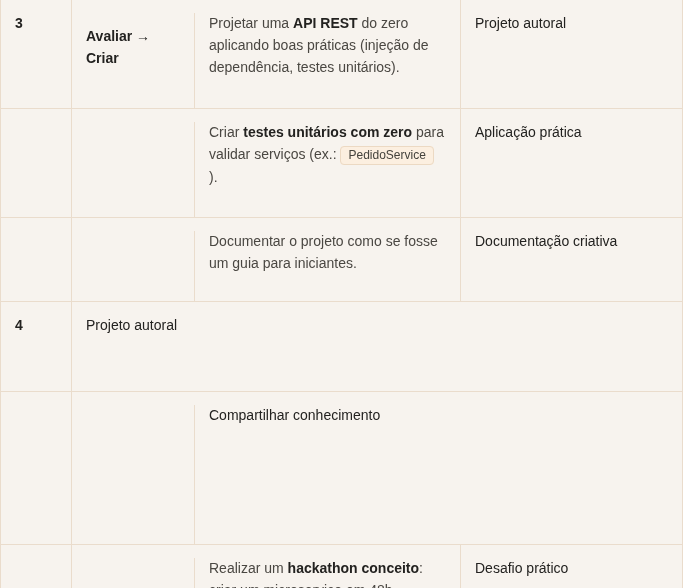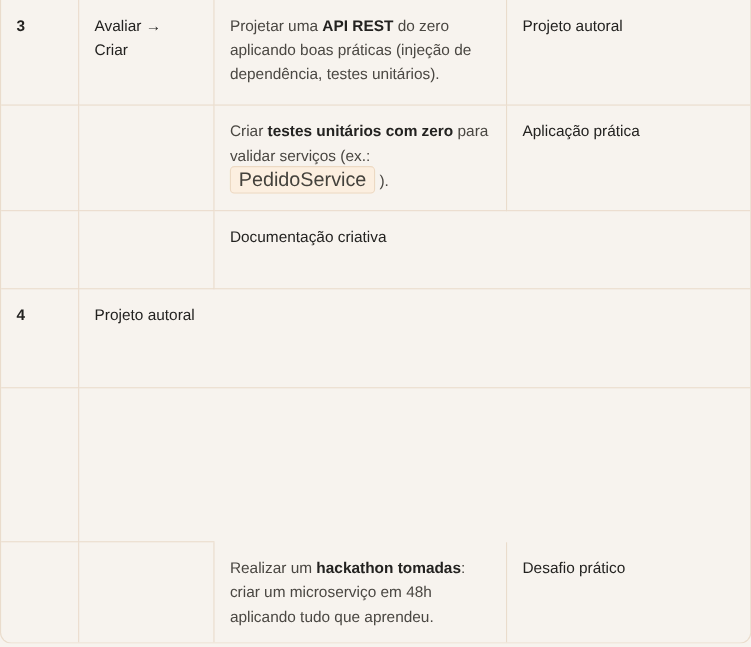--- a/index.html
+++ b/index.html
@@ -28,39 +28,39 @@
   .cell {
     box-sizing: border-box;
     padding: 12px 14px;
     font-size: 14px;
     line-height: 22px;
     color: var(--text, #4a4742);
     flex: none;
   }
   .cell:not(:last-child) { border-right: 1px solid var(--border, #eadccc); }
   .col-number { width: 71px; font-weight: 700; color: var(--bold, #232220); }
-  .col-stage  { width: 123px; font-weight: 400; color: var(--bold, #232220); overflow-wrap: anywhere; }
+  .col-stage  { width: 123px; font-weight: 700; color: var(--bold, #232220); overflow-wrap: anywhere; margin-top: 13px; }
   .col-desc   { width: 266px; }
   .col-cat    { flex: 1 1 auto; font-weight: 400; color: var(--bold, #232220); }
   
   .row:nth-child(1) .cell { min-height: 96px; }
   .row:nth-child(2) .cell { min-height: 96px; }
   .row:nth-child(3) .cell { min-height: 71px; }
   .row:nth-child(4) .cell { min-height: 90px; }
   .row:nth-child(5) .cell { min-height: 140px; }
   .row:nth-child(6) .cell { min-height: 91px; }
   .desc { margin: 0; }
   .seg.bold { font-weight: 700; color: var(--bold, #232220); }
   .seg.chip {
     background: var(--chip-bg, #fcefe0);
     border: 1px solid var(--chip-border, #ecd9c3);
     border-radius: 4px;
     padding: 1px 7px 2px;
     color: var(--chip-text, #44423c);
-    font-size: 18px;
+    font-size: 12px;
     white-space: nowrap;
   }
 </style>
 </head>
 <body>
 
 <div class="page">
   <div class="table">
       <div class="row">
         <div class="cell col-number"><span class="seg">3</span></div>
@@ -74,32 +74,36 @@
         <div class="cell col-number"></div>
         <div class="cell col-stage"></div>
         <div class="cell col-desc">
           <p class="desc"><span class="seg">Criar </span><span class="seg bold">testes unitários com zero</span><span class="seg"> para validar serviços (ex.: </span><span class="seg chip">PedidoService</span><span class="seg"> ).</span></p>
         </div>
         <div class="cell col-cat"><span class="seg">Aplicação prática</span></div>
       </div>
       <div class="row">
         <div class="cell col-number"></div>
         <div class="cell col-stage"></div>
+        <div class="cell col-desc">
+          <p class="desc"><span class="seg">Documentar o projeto como se fosse um guia para iniciantes.</span></p>
+        </div>
         <div class="cell col-cat"><span class="seg">Documentação criativa</span></div>
       </div>
       <div class="row">
         <div class="cell col-number"><span class="seg">4</span></div>
         <div class="cell col-cat"><span class="seg">Projeto autoral</span></div>
       </div>
       <div class="row">
         <div class="cell col-number"></div>
         <div class="cell col-stage"></div>
+        <div class="cell col-cat"><span class="seg">Compartilhar conhecimento</span></div>
       </div>
       <div class="row">
         <div class="cell col-number"></div>
         <div class="cell col-stage"></div>
         <div class="cell col-desc">
-          <p class="desc"><span class="seg">Realizar um </span><span class="seg bold">hackathon tomadas</span><span class="seg">: criar um microserviço em 48h aplicando tudo que aprendeu.</span></p>
+          <p class="desc"><span class="seg">Realizar um </span><span class="seg bold">hackathon conceito</span><span class="seg">: criar um microserviço em 48h aplicando tudo que aprendeu.</span></p>
         </div>
         <div class="cell col-cat"><span class="seg">Desafio prático</span></div>
       </div>
     </div>
 </div>
 
 </body></html>

